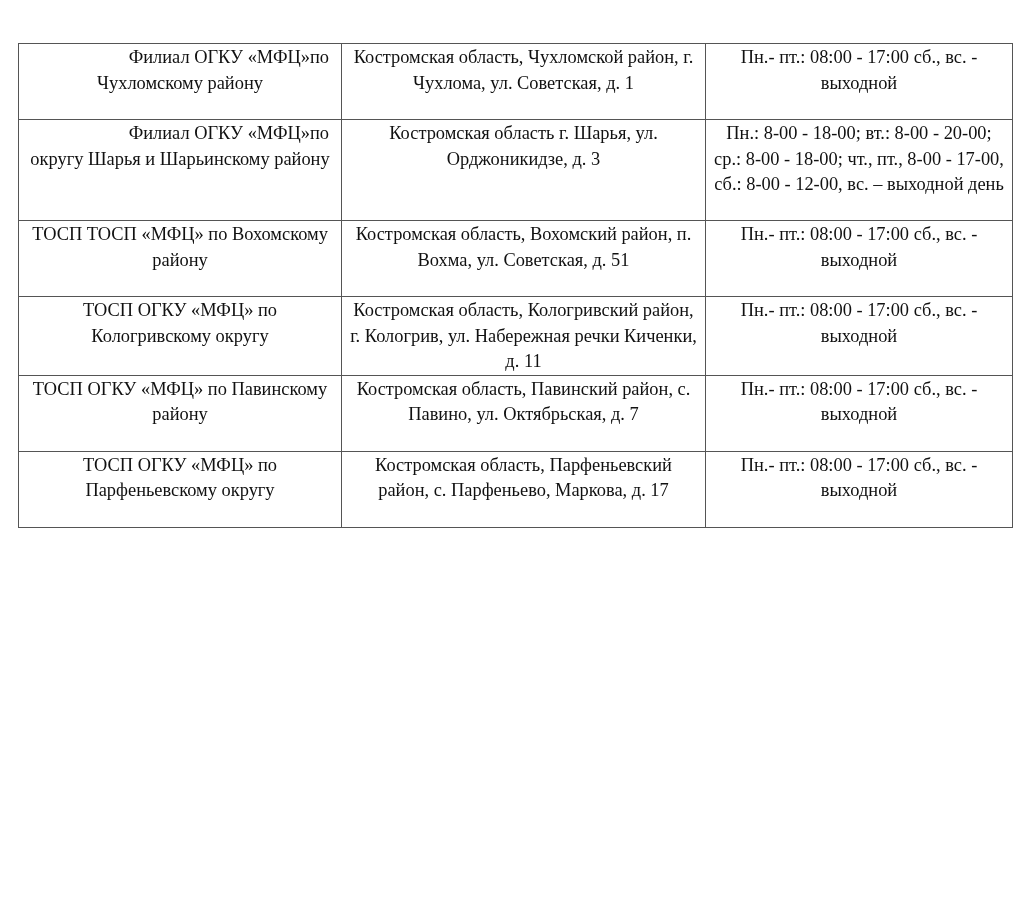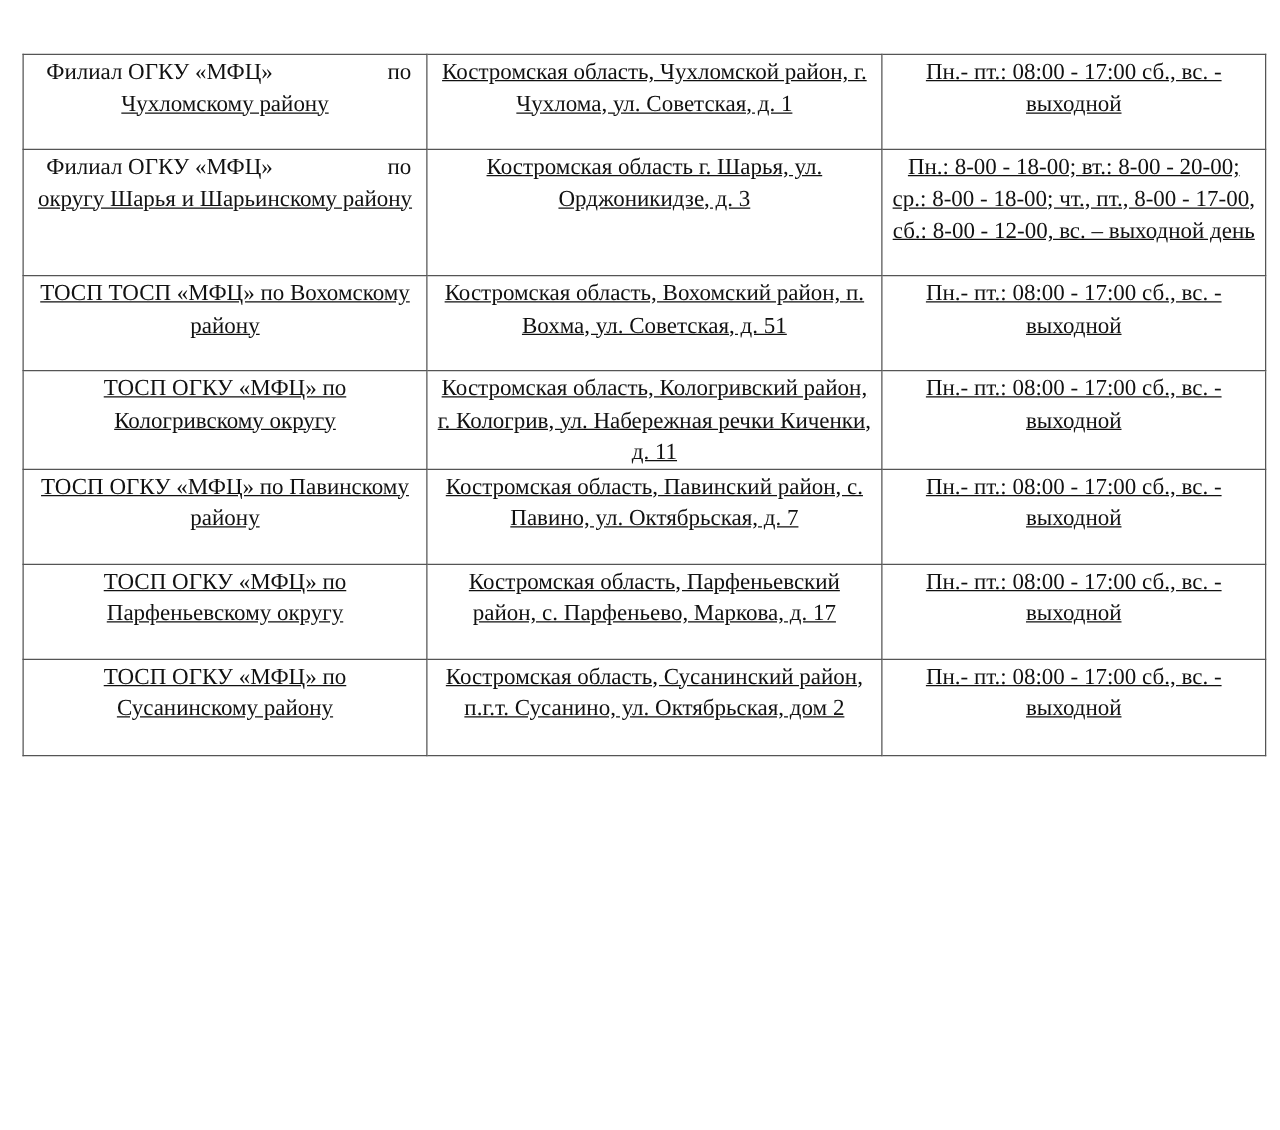--- a/index.html
+++ b/index.html
@@ -28,26 +28,25 @@
       vertical-align: top;
       padding: 1px 8px 0 8px;
       font-size: 18.4px;
       line-height: 25.5px;
       text-align: center;
       word-spacing: 0px;
     }
     .doc-table col.c1 { width: 323px; }
     .doc-table col.c2 { width: 364px; }
     .doc-table col.c3 { width: 307px; }
-    .cell-text { display: block; text-decoration: underline; }
+    .cell-text { display: block; }
     .name-line1 {
       display: flex;
-      justify-content: space-between;
+      justify-content: flex-end;
       padding: 0 4px 0 10px;
-      gap: 46px;
     }
   </style>
 </head>
 <body>
 
 <table class="doc-table">
   <colgroup>
     <col class="c1">
       <col class="c2">
       <col class="c3">
@@ -120,25 +119,14 @@
       <td>
           <span class="cell-text">ТОСП ОГКУ «МФЦ» по Парфеньевскому округу</span>
         </td>
       <td>
           <span class="cell-text">Костромская область, Парфеньевский район, с. Парфеньево, Маркова, д. 17</span>
         </td>
       <td>
           <span class="cell-text">Пн.- пт.: 08:00 - 17:00 сб., вс. - выходной</span>
         </td>
     </tr>
-    <tr style="height:77px">
-      <td>
-          <span class="cell-text">ТОСП ОГКУ «МФЦ» по Сусанинскому району</span>
-        </td>
-      <td>
-          <span class="cell-text">Костромская область, Сусанинский район, п.г.т. Сусанино, ул. Октябрьская, дом 2</span>
-        </td>
-      <td>
-          <span class="cell-text">Пн.- пт.: 08:00 - 17:00 сб., вс. - выходной</span>
-        </td>
-    </tr>
   </tbody>
 </table>
 
 </body></html>

